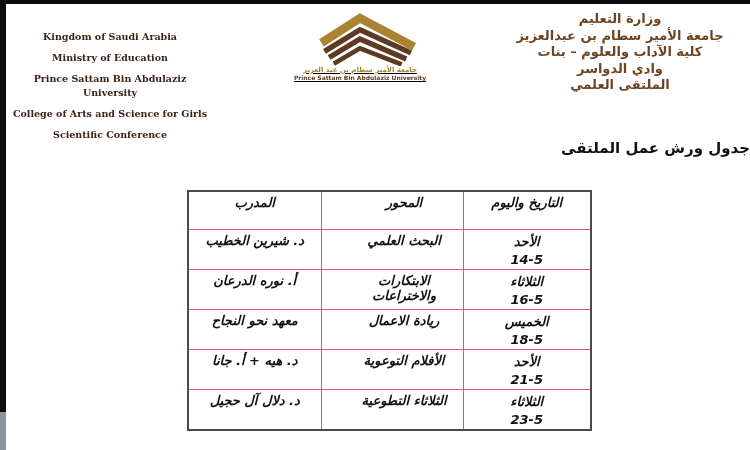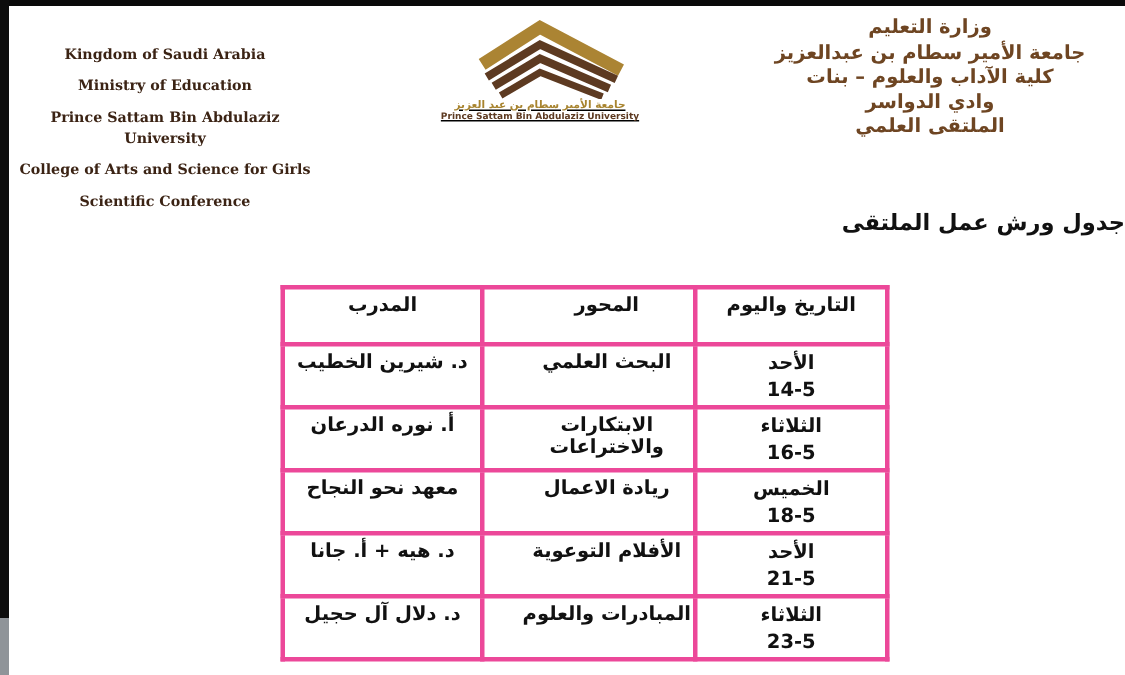--- a/index.html
+++ b/index.html
@@ -72,27 +72,28 @@
 
   
   .schedule-wrap { position: absolute; left: 187px; top: 190px; }
   table.schedule {
     border-collapse: collapse;
     direction: rtl;
     background: #ffffff;
     border: 2px solid #4a4a4a;
   }
   table.schedule th, table.schedule td {
-    border: 3px solid #ec4899;
+    border: 1px solid #ec4899;
     vertical-align: top;
     text-align: center;
     font-weight: bold;
     font-size: 13px;
     color: #111111;
     padding-top: 3px;
+    font-style: italic;
   }
   table.schedule th { height: 38px; }
   table.schedule td { height: 40px; }
   .col-date { width: 128px; }
   .col-topic { width: 142px; padding-left: 24px; }
   .col-trainer { width: 133px; }
   .cell-date div { line-height: 18px; }
 </style>
 </head>
 <body>
@@ -172,18 +173,18 @@
       <div>21-5</div>
     </td>
     <td class="col-topic">الأفلام التوعوية</td>
     <td class="col-trainer">د. هيه + أ. جانا</td>
   </tr>
         <tr>
     <td class="col-date cell-date">
       <div>الثلاثاء</div>
       <div>23-5</div>
     </td>
-    <td class="col-topic">المبادرات والعلوم</td>
+    <td class="col-topic">الثلاثاء التطوعية</td>
     <td class="col-trainer">د. دلال آل حجيل</td>
   </tr>
       </tbody>
   </table>
 </div>
 
 </body></html>

